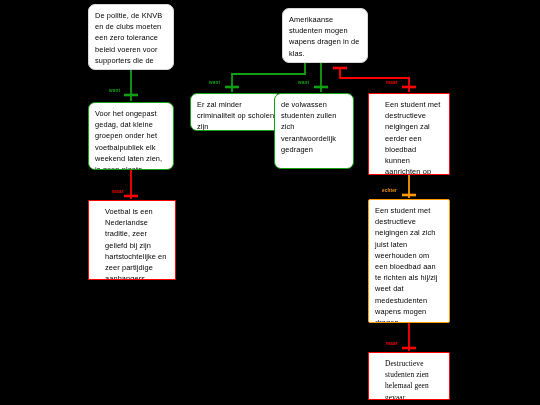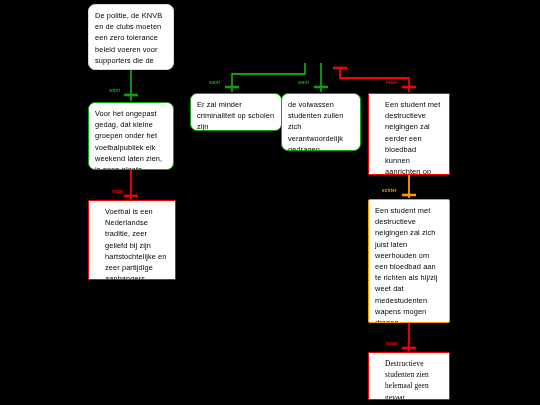--- a/index.html
+++ b/index.html
@@ -90,26 +90,29 @@
   </div>
 
   <div class="node green" style="left:88px;top:102px;width:86px;height:68px;">
     <span>Voor het ongepast gedag, dat kleine groepen onder het voetbalpubliek elk weekend laten zien, is geen plaats.</span>
   </div>
 
   <div class="node red" style="left:88px;top:200px;width:88px;height:80px;">
     <span>Voetbal is een Nederlandse traditie, zeer geliefd bij zijn hartstochtelijke en zeer partijdige aanhangers</span>
   </div>
 
+  <div class="node plain" style="left:282px;top:8px;width:86px;height:55px;">
+    <span>Amerikaanse studenten mogen wapens dragen in de klas.</span>
+  </div>
 
   <div class="node green" style="left:190px;top:93px;width:92px;height:38px;">
     <span>Er zal minder criminaliteit op scholen zijn</span>
   </div>
 
-  <div class="node green" style="left:281px;top:93px;width:80px;height:58px;">
+  <div class="node green" style="left:274px;top:93px;width:80px;height:76px;">
     <span>de volwassen studenten zullen zich verantwoordelijk gedragen</span>
   </div>
 
   <div class="node red" style="left:368px;top:93px;width:82px;height:82px;">
     <span>Een student met destructieve neigingen zal eerder een bloedbad kunnen aanrichten op school</span>
   </div>
 
   <div class="node orange" style="left:368px;top:199px;width:82px;height:124px;">
     <span>Een student met destructieve neigingen zal zich juist laten weerhouden om een bloedbad aan te richten als hij/zij weet dat medestudenten wapens mogen dragen.</span>
   </div>

